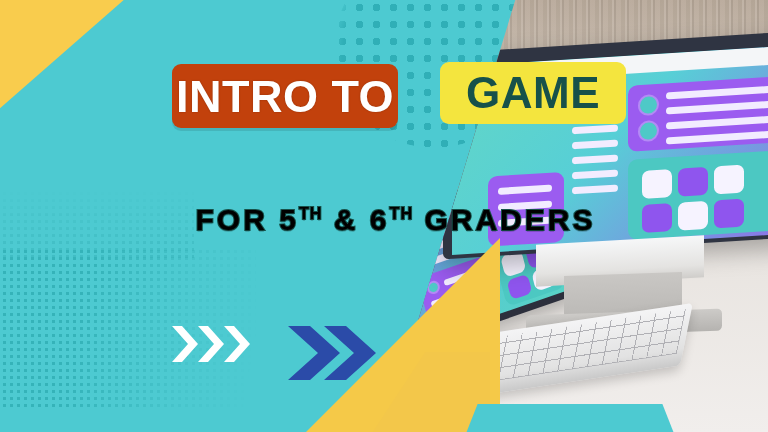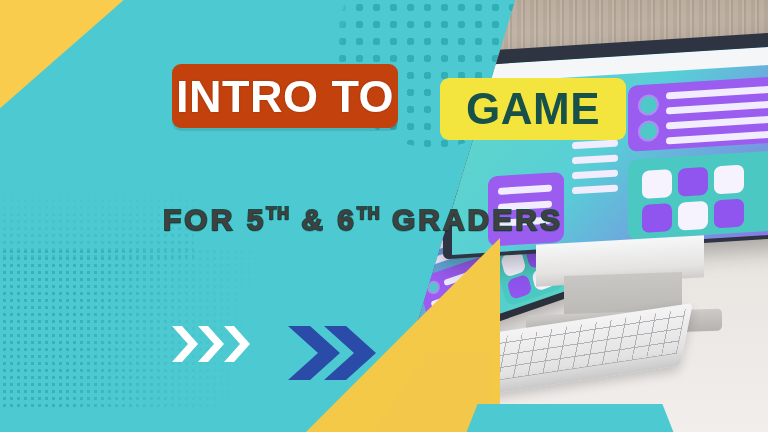--- a/index.html
+++ b/index.html
@@ -165,41 +165,41 @@
     background:#c2410c; border-radius:9px;
     display:flex; align-items:center; justify-content:center;
     box-shadow:0 3px 0 rgba(0,0,0,.10);
   }
   .intro-text{
     color:#ffffff; font-size:45px; font-weight:700; letter-spacing:.5px;
     line-height:1; white-space:nowrap;
     text-shadow:0 0 2px rgba(0,0,0,.25);
   }
   .game-box{
-    position:absolute; left:440px; top:78px; width:186px; height:62px;
+    position:absolute; left:440px; top:62px; width:186px; height:62px;
     background:#F4E53E; border-radius:9px;
     display:flex; align-items:center; justify-content:center;
   }
   .game-text{
     color:#17514A; font-size:44px; font-weight:700; letter-spacing:.5px;
     line-height:1; white-space:nowrap;
   }
   .prog-box{
     position:absolute; left:163px; top:135px; width:465px; height:63px;
     background:#F4E53E; border-radius:9px;
     display:flex; align-items:center; justify-content:center;
   }
   .prog-text{
     color:#17514A; font-size:52px; font-weight:700; letter-spacing:0px;
     line-height:1; white-space:nowrap;
   }
   .sub{
     position:absolute; left:163px; top:205px; width:465px;
-    text-align:left;
-    color:#404040; font-size:30px; font-weight:700; letter-spacing:3px;
+    text-align:center;
+    color:#000000; font-size:30px; font-weight:700; letter-spacing:3px;
     line-height:1; white-space:nowrap;
     -webkit-text-stroke:2px #17514A;
     paint-order:stroke fill;
     text-shadow:0 2px 0 rgba(0,0,0,.18);
   }
   .sub sup{ font-size:.54em; vertical-align:super; letter-spacing:1px; }
 </style>
 </head>
 <body>
 

